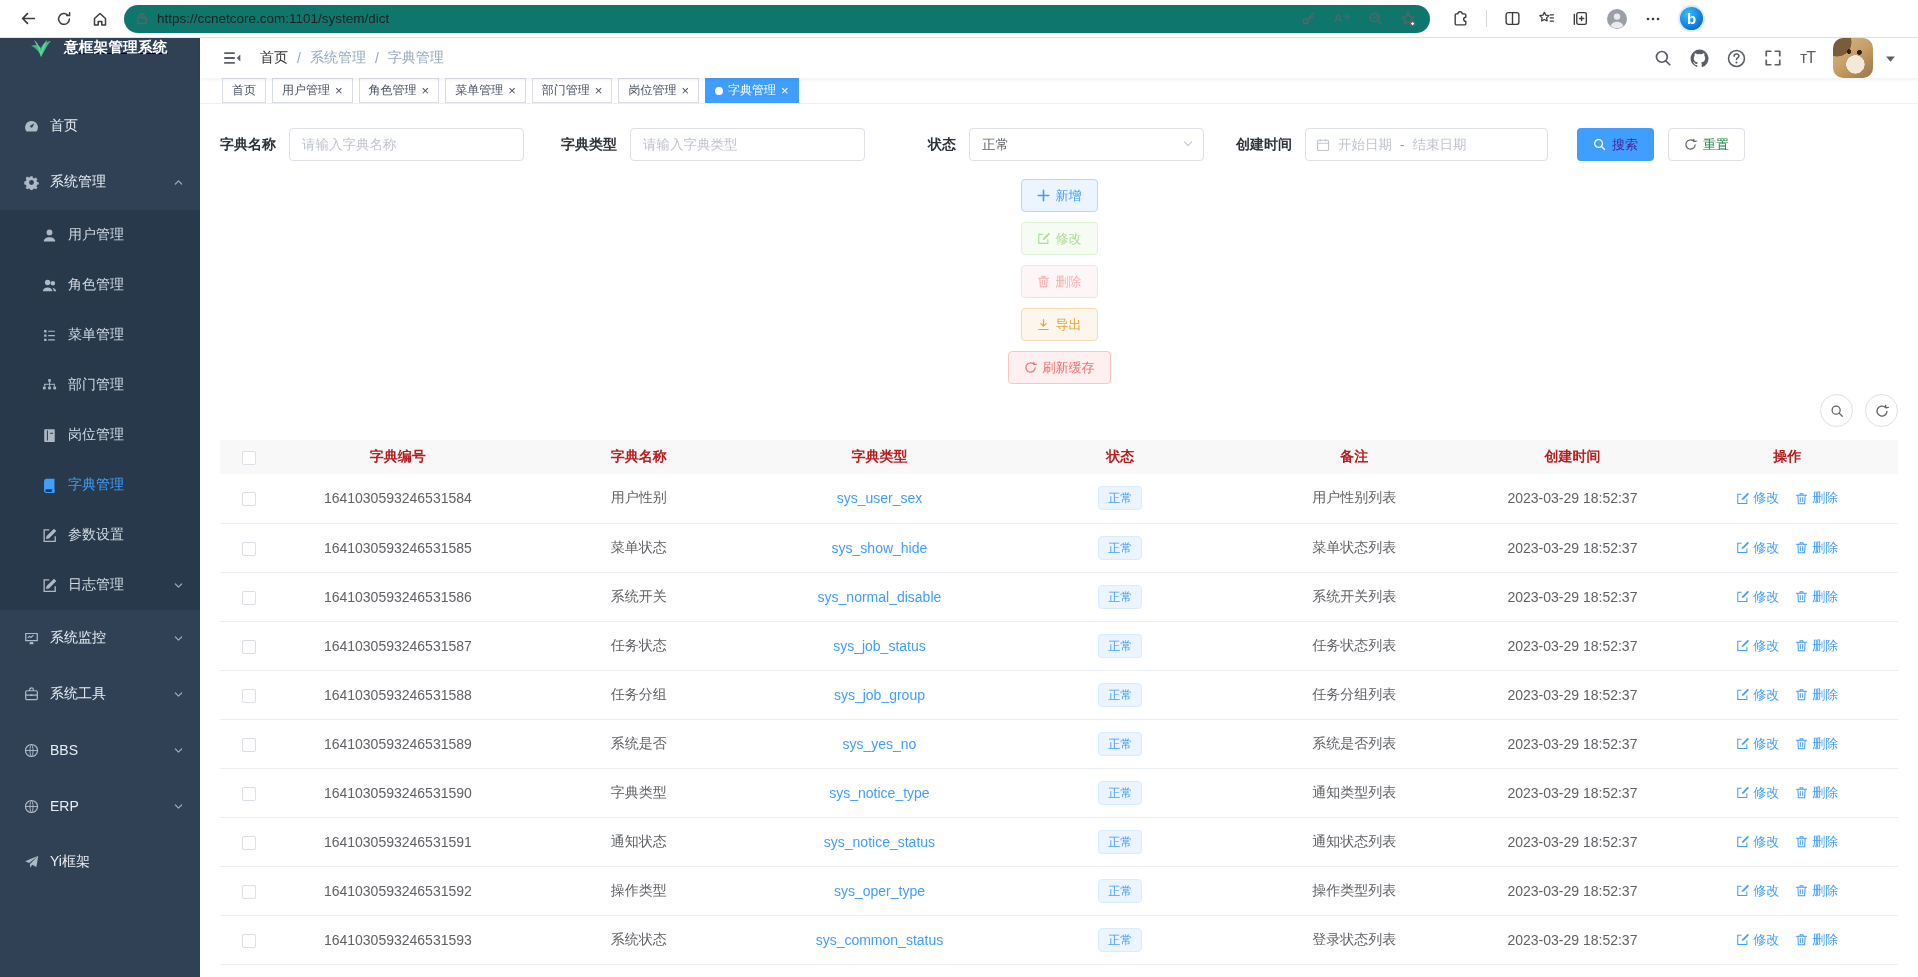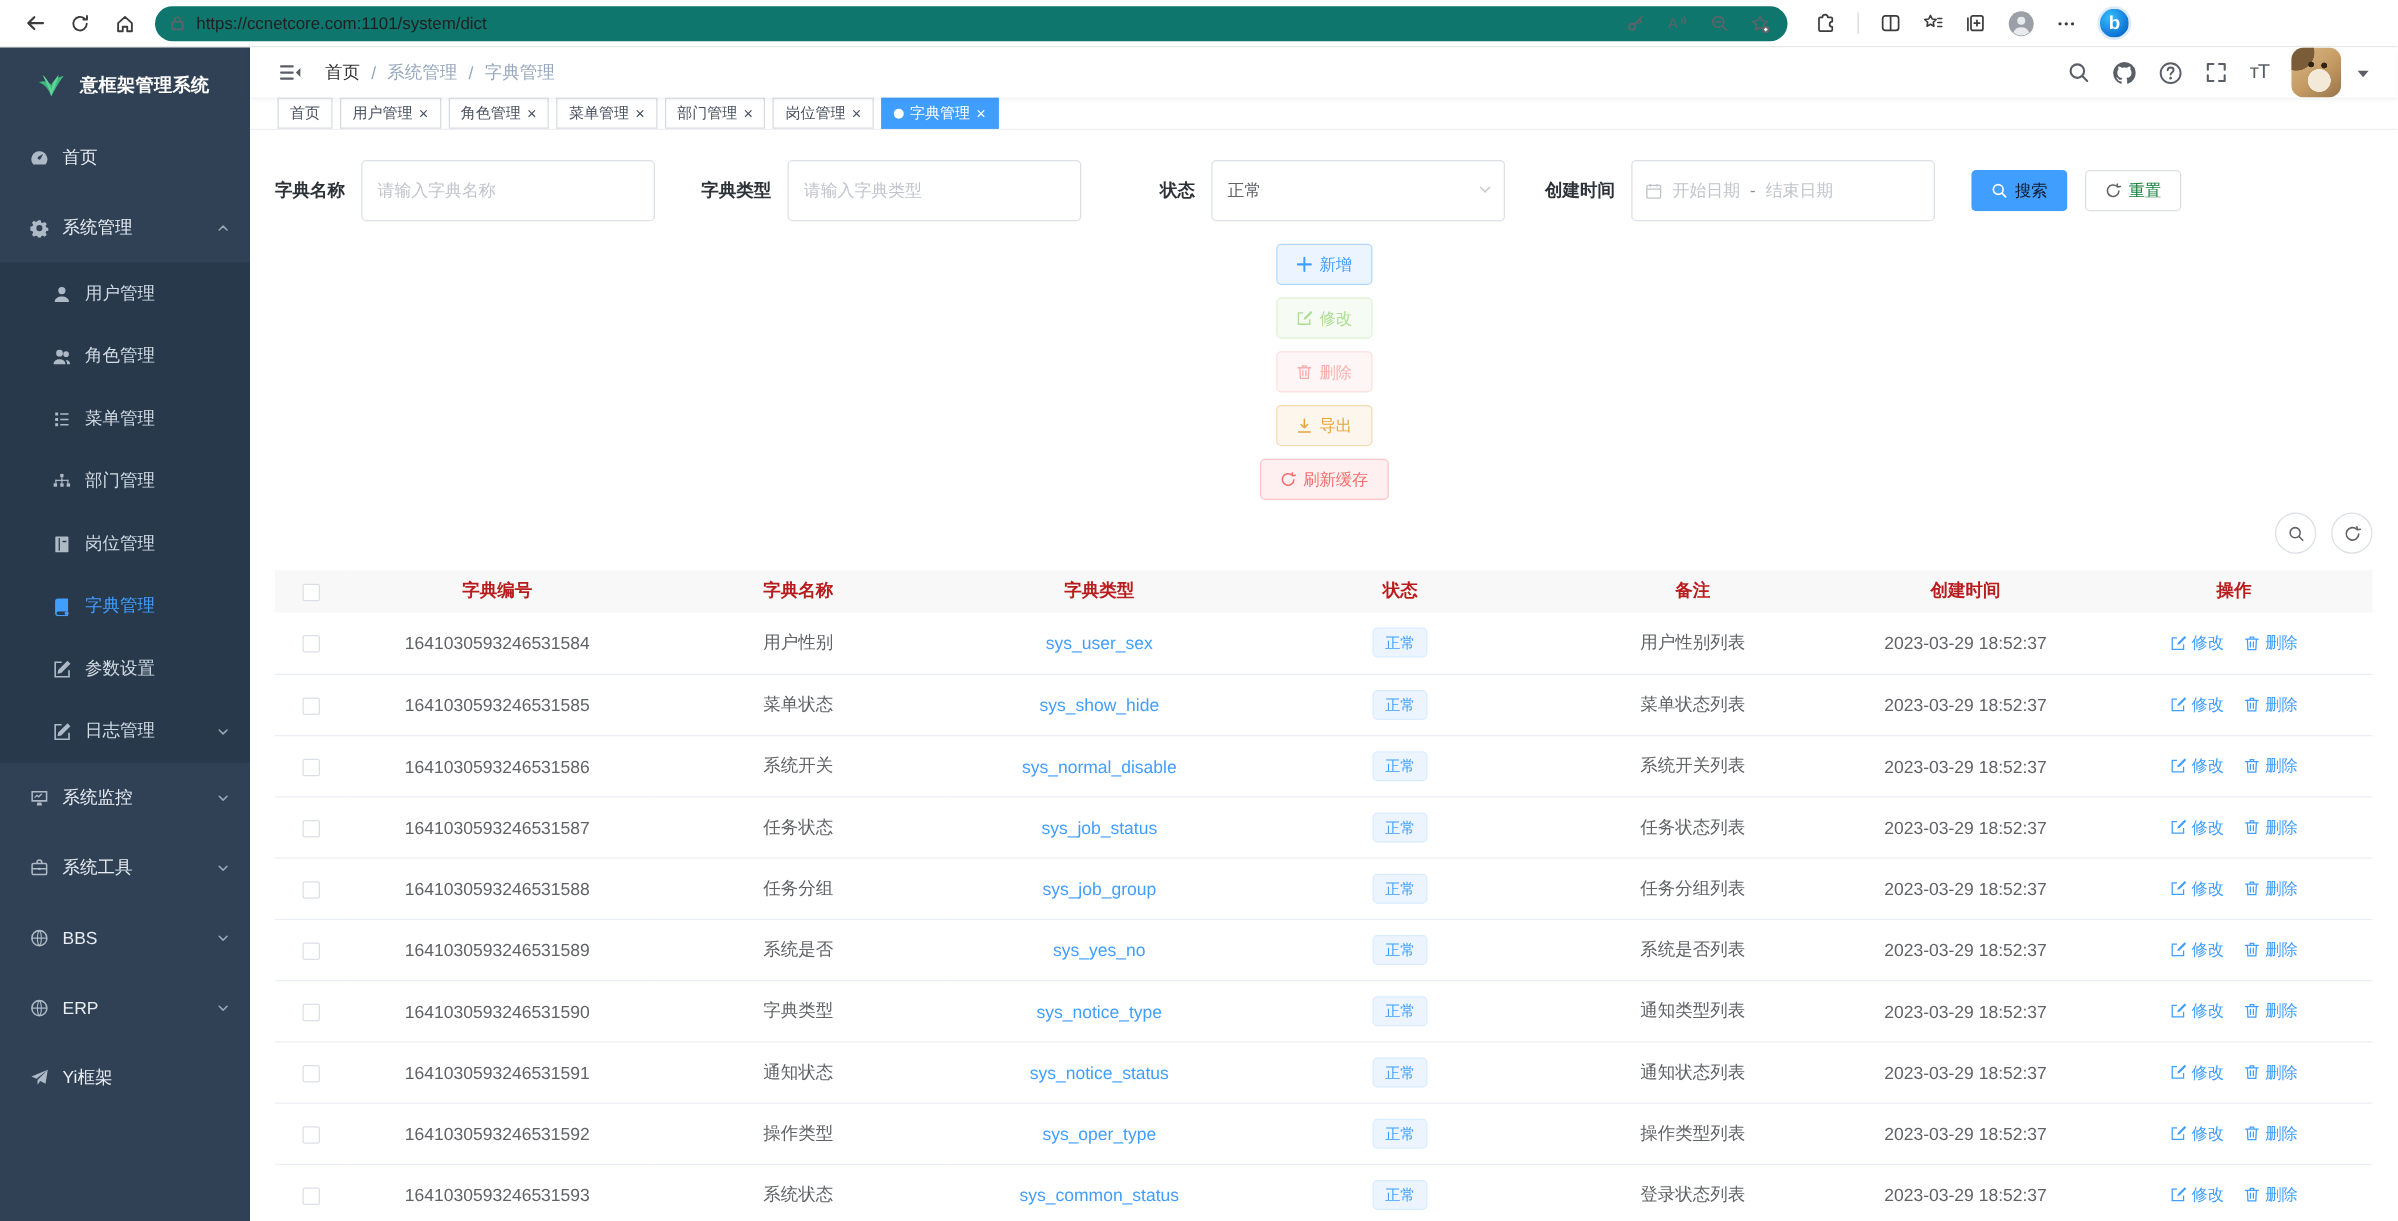--- a/index.html
+++ b/index.html
@@ -12,21 +12,21 @@
 .url-pill{width:1306px;height:28px;background:#0f766e;border-radius:14px;display:flex;align-items:center;padding:0 10px 0 12px;margin-left:6px;gap:9px;}
 .url-text{font-size:13.5px;color:#1f1f1f;flex:1;white-space:nowrap;overflow:hidden;}
 .pill-actions{display:flex;align-items:center;gap:17px;margin-right:4px;}
 .chrome-right{display:flex;align-items:center;gap:17px;margin-left:22px;}
 .cdivider{width:1px;height:17px;background:#d6d6d6;}
 .bing{width:27px;height:27px;border-radius:50%;background:radial-gradient(circle at 35% 30%,#37bdff,#0b6fd1 75%);
   display:flex;align-items:center;justify-content:center;color:#fff;font-weight:bold;font-size:15px;border:2px solid #dcebfb;}
 
 .app{display:flex;height:939px;}
 .sidebar{width:200px;flex:0 0 200px;background:#304156;display:flex;flex-direction:column;overflow:hidden;}
-.logo{height:60px;display:flex;align-items:center;padding-left:30px;gap:12px;}
+.logo{height:60px;display:flex;align-items:flex-start;padding-left:30px;gap:12px;text-decoration:underline;}
 .logo-text{color:#fff;font-size:14.5px;font-weight:bold;letter-spacing:.3px;white-space:nowrap;}
 .menu{flex:1;}
 .menu-item{height:56px;display:flex;align-items:center;padding:0 16px 0 24px;gap:11px;color:#e8edf2;font-size:14px;cursor:pointer;white-space:nowrap;}
 .menu-item .ico{width:15px;height:15px;flex:0 0 15px;color:#aeb9c6;}
 .menu-item .ico svg{width:15px;height:15px;}
 .submenu{background:#28394b;}
 .submenu .menu-item{height:50px;padding-left:42px;color:#d2dbe4;}
 .menu-item.active{color:#409eff;}
 .menu-item.active .ico{color:#409eff;}
 .chev{margin-left:auto;color:#99a6b4;}
@@ -50,28 +50,28 @@
 .tabs-bar{height:38px;display:flex;align-items:center;gap:6px;padding:0 22px;border-bottom:1px solid #efefef;background:#fff;}
 .tab{height:25px;display:flex;align-items:center;gap:5px;padding:0 9px;border:1px solid #d8dce5;background:#fff;font-size:12px;color:#495060;cursor:pointer;white-space:nowrap;}
 .tab .dot{display:none;width:8px;height:8px;border-radius:50%;background:#fff;}
 .tab.active{background:#409eff;border-color:#409eff;color:#fff;}
 .tab.active .dot{display:block;}
 .tab .close{font-size:13px;line-height:1;}
 
 .content{flex:1;padding:24px 20px 0;display:flex;flex-direction:column;}
 .filter-row{display:flex;align-items:center;margin-bottom:18px;}
 .f-label{font-size:14px;font-weight:bold;color:#2d3238;margin-right:13px;white-space:nowrap;}
-.box{height:49px;border:1px solid #dcdfe6;border-radius:4px;background:#fff;display:flex;align-items:center;padding:0 12px;font-size:13.5px;}
+.box{height:33px;border:1px solid #dcdfe6;border-radius:4px;background:#fff;display:flex;align-items:center;padding:0 12px;font-size:13.5px;}
 .text-input{width:235px;color:#c0c4cc;}
 .select{width:235px;color:#606266;justify-content:space-between;cursor:pointer;}
 .sel-caret{border:solid #c0c4cc;border-width:0 1.4px 1.4px 0;padding:2.6px;transform:rotate(45deg);margin-top:-4px;}
 .date-input{width:243px;gap:8px;color:#c0c4cc;padding:0 10px;}
 .date-input .sep{color:#8a9099;}
 .btn{height:33px;border-radius:4px;display:inline-flex;align-items:center;gap:6px;padding:0 15px;font-size:13px;cursor:pointer;border:1px solid transparent;white-space:nowrap;}
-.btn-search{background:#409eff;color:#0f172a;margin-left:29px;}
+.btn-search{background:#409eff;color:#4c1d95;margin-left:29px;}
 .btn-reset{background:#fff;color:#15803d;border-color:#dcdfe6;margin-left:14px;}
 .toolbar{display:flex;align-items:center;gap:10px;flex-direction:column;}
 .btn-add{background:#ecf5ff;border-color:#b3d8ff;color:#409eff;}
 .btn-edit{background:#f0f9eb;border-color:#c2e7b0;color:#67c23a;opacity:.55;}
 .btn-del{background:#fef0f0;border-color:#fbc4c4;color:#f56c6c;opacity:.55;}
 .btn-exp{background:#fdf6ec;border-color:#f5dab1;color:#e6a23c;}
 .btn-cache{background:#fef0f0;border-color:#fbc4c4;color:#f56c6c;}
 .tool-right{margin-left:auto;display:flex;gap:12px;}
 .circle-btn{width:33px;height:33px;border-radius:50%;border:1px solid #dcdfe6;background:#fff;display:flex;align-items:center;justify-content:center;color:#606266;cursor:pointer;}
 .bi{width:13px;height:13px;}

